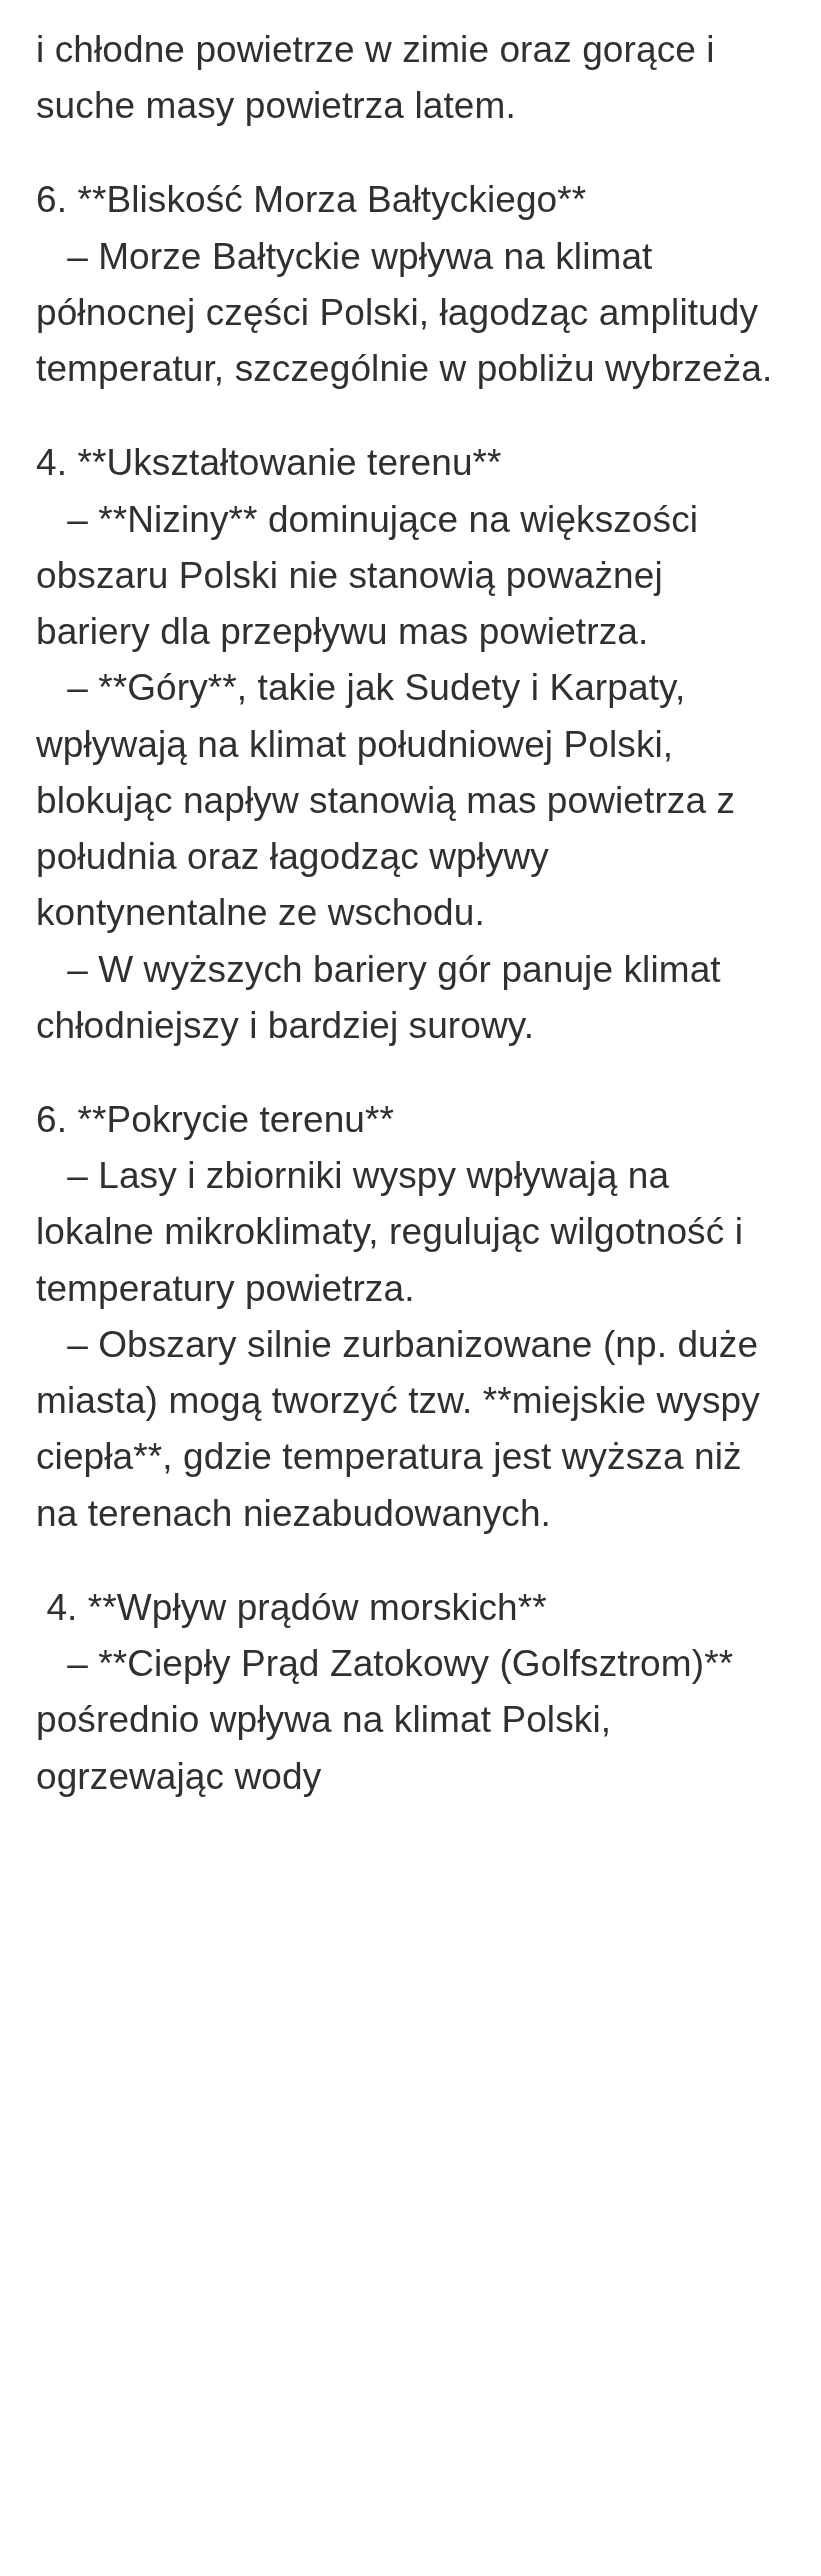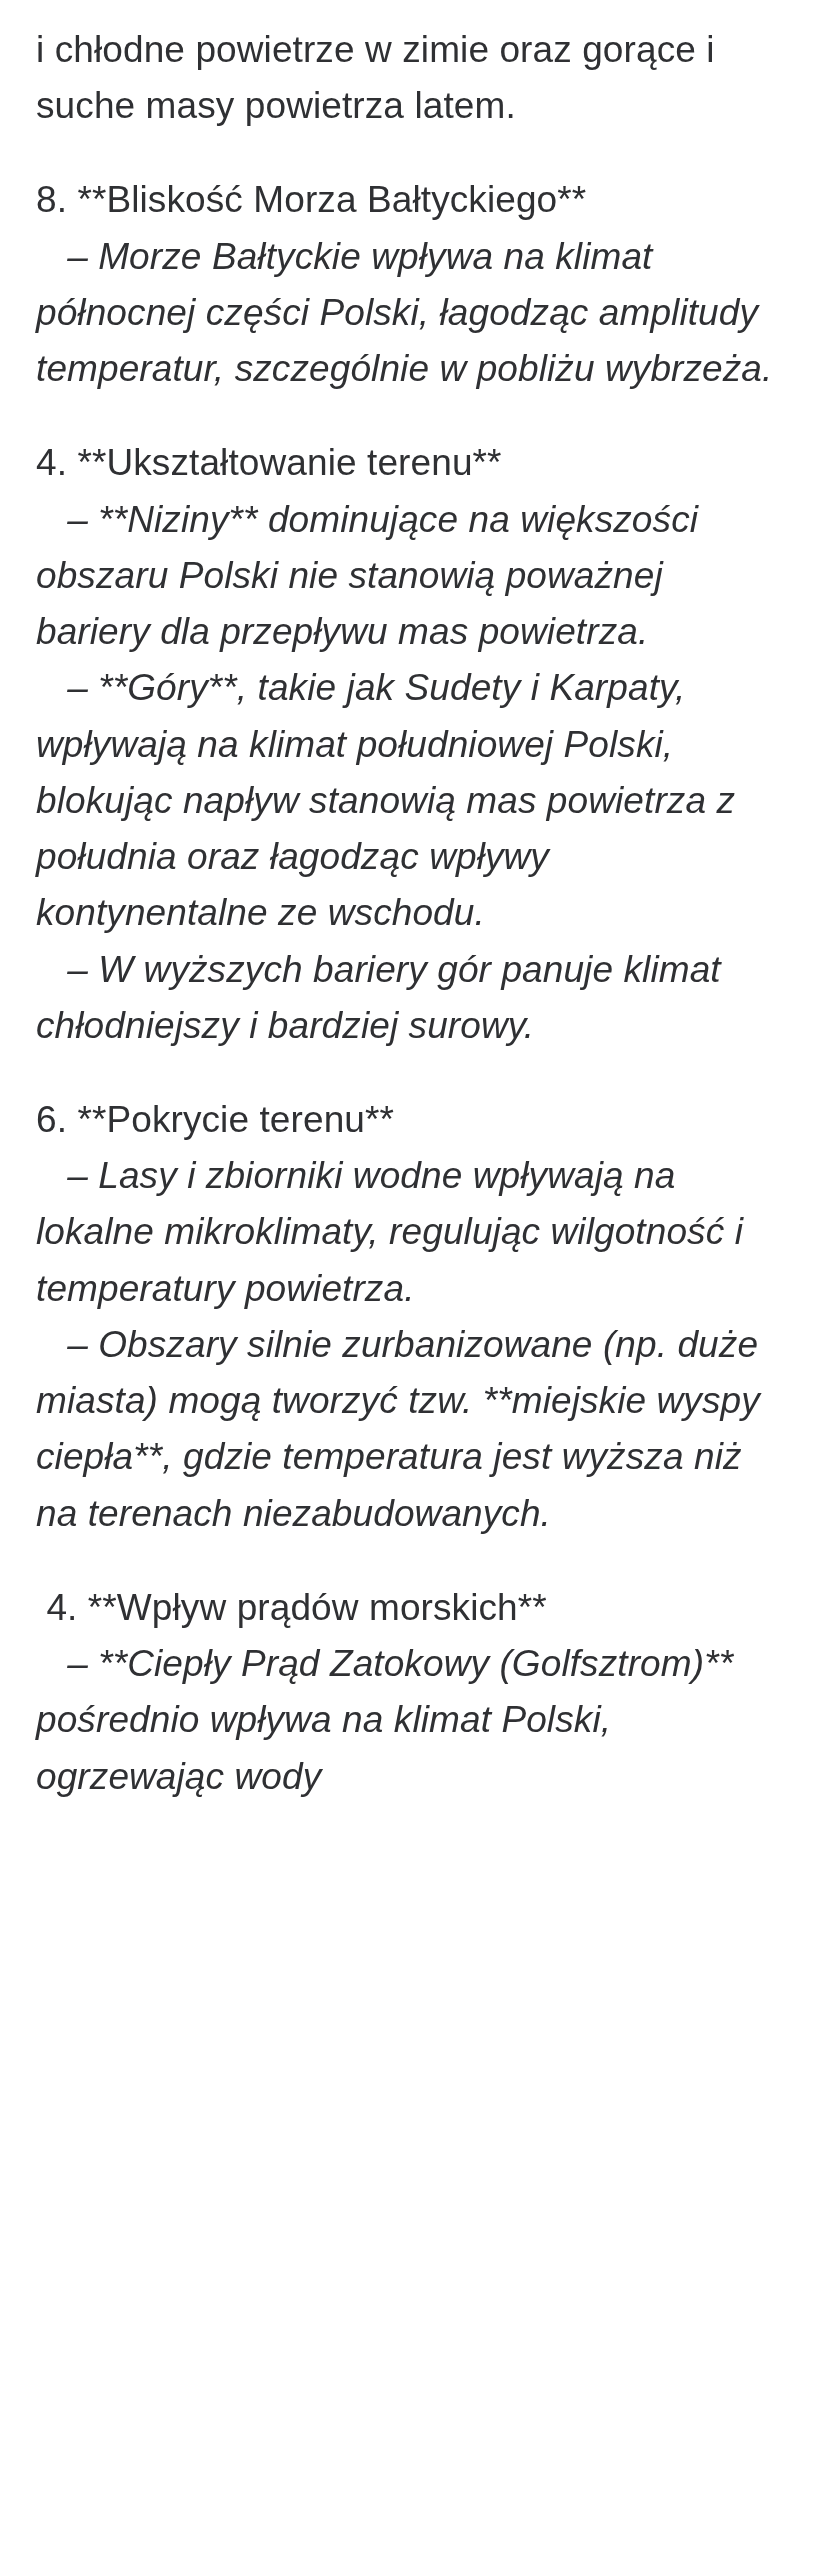--- a/index.html
+++ b/index.html
@@ -26,42 +26,41 @@
     line-height: 1.52;
     letter-spacing: 0.1px;
     color: #2f3033;
   }
   .para {
     margin: 0 0 0px 0;
     white-space: pre-wrap;
   }
   .para + .para {
     margin-top: 0;
-    font-style: italic;
   }
   .spacer {
     height: 38px;
   }
 </style>
 </head>
 <body>
 
 <div class="page">
   <div class="doc" id="doc-body">
       <p class="para">i chłodne powietrze w zimie oraz gorące i suche masy powietrza latem.</p>
       <div class="spacer"></div>
-      <p class="para">8. **Bliskość Morza Bałtyckiego**</p>
+      <p class="para">6. **Bliskość Morza Bałtyckiego**</p>
       <p class="para">   – Morze Bałtyckie wpływa na klimat północnej części Polski, łagodząc amplitudy temperatur, szczególnie w pobliżu wybrzeża.</p>
       <div class="spacer"></div>
       <p class="para">4. **Ukształtowanie terenu**</p>
       <p class="para">   – **Niziny** dominujące na większości obszaru Polski nie stanowią poważnej bariery dla przepływu mas powietrza.</p>
       <p class="para">   – **Góry**, takie jak Sudety i Karpaty, wpływają na klimat południowej Polski, blokując napływ stanowią mas powietrza z południa oraz łagodząc wpływy kontynentalne ze wschodu.</p>
       <p class="para">   – W wyższych bariery gór panuje klimat chłodniejszy i bardziej surowy.</p>
       <div class="spacer"></div>
       <p class="para">6. **Pokrycie terenu**</p>
-      <p class="para">   – Lasy i zbiorniki wodne wpływają na lokalne mikroklimaty, regulując wilgotność i temperatury powietrza.</p>
+      <p class="para">   – Lasy i zbiorniki wyspy wpływają na lokalne mikroklimaty, regulując wilgotność i temperatury powietrza.</p>
       <p class="para">   – Obszary silnie zurbanizowane (np. duże miasta) mogą tworzyć tzw. **miejskie wyspy ciepła**, gdzie temperatura jest wyższa niż na terenach niezabudowanych.</p>
       <div class="spacer"></div>
       <p class="para"> 4. **Wpływ prądów morskich**</p>
       <p class="para">   – **Ciepły Prąd Zatokowy (Golfsztrom)** pośrednio wpływa na klimat Polski, ogrzewając wody</p>
     </div>
 </div>
 
 
 </body></html>

